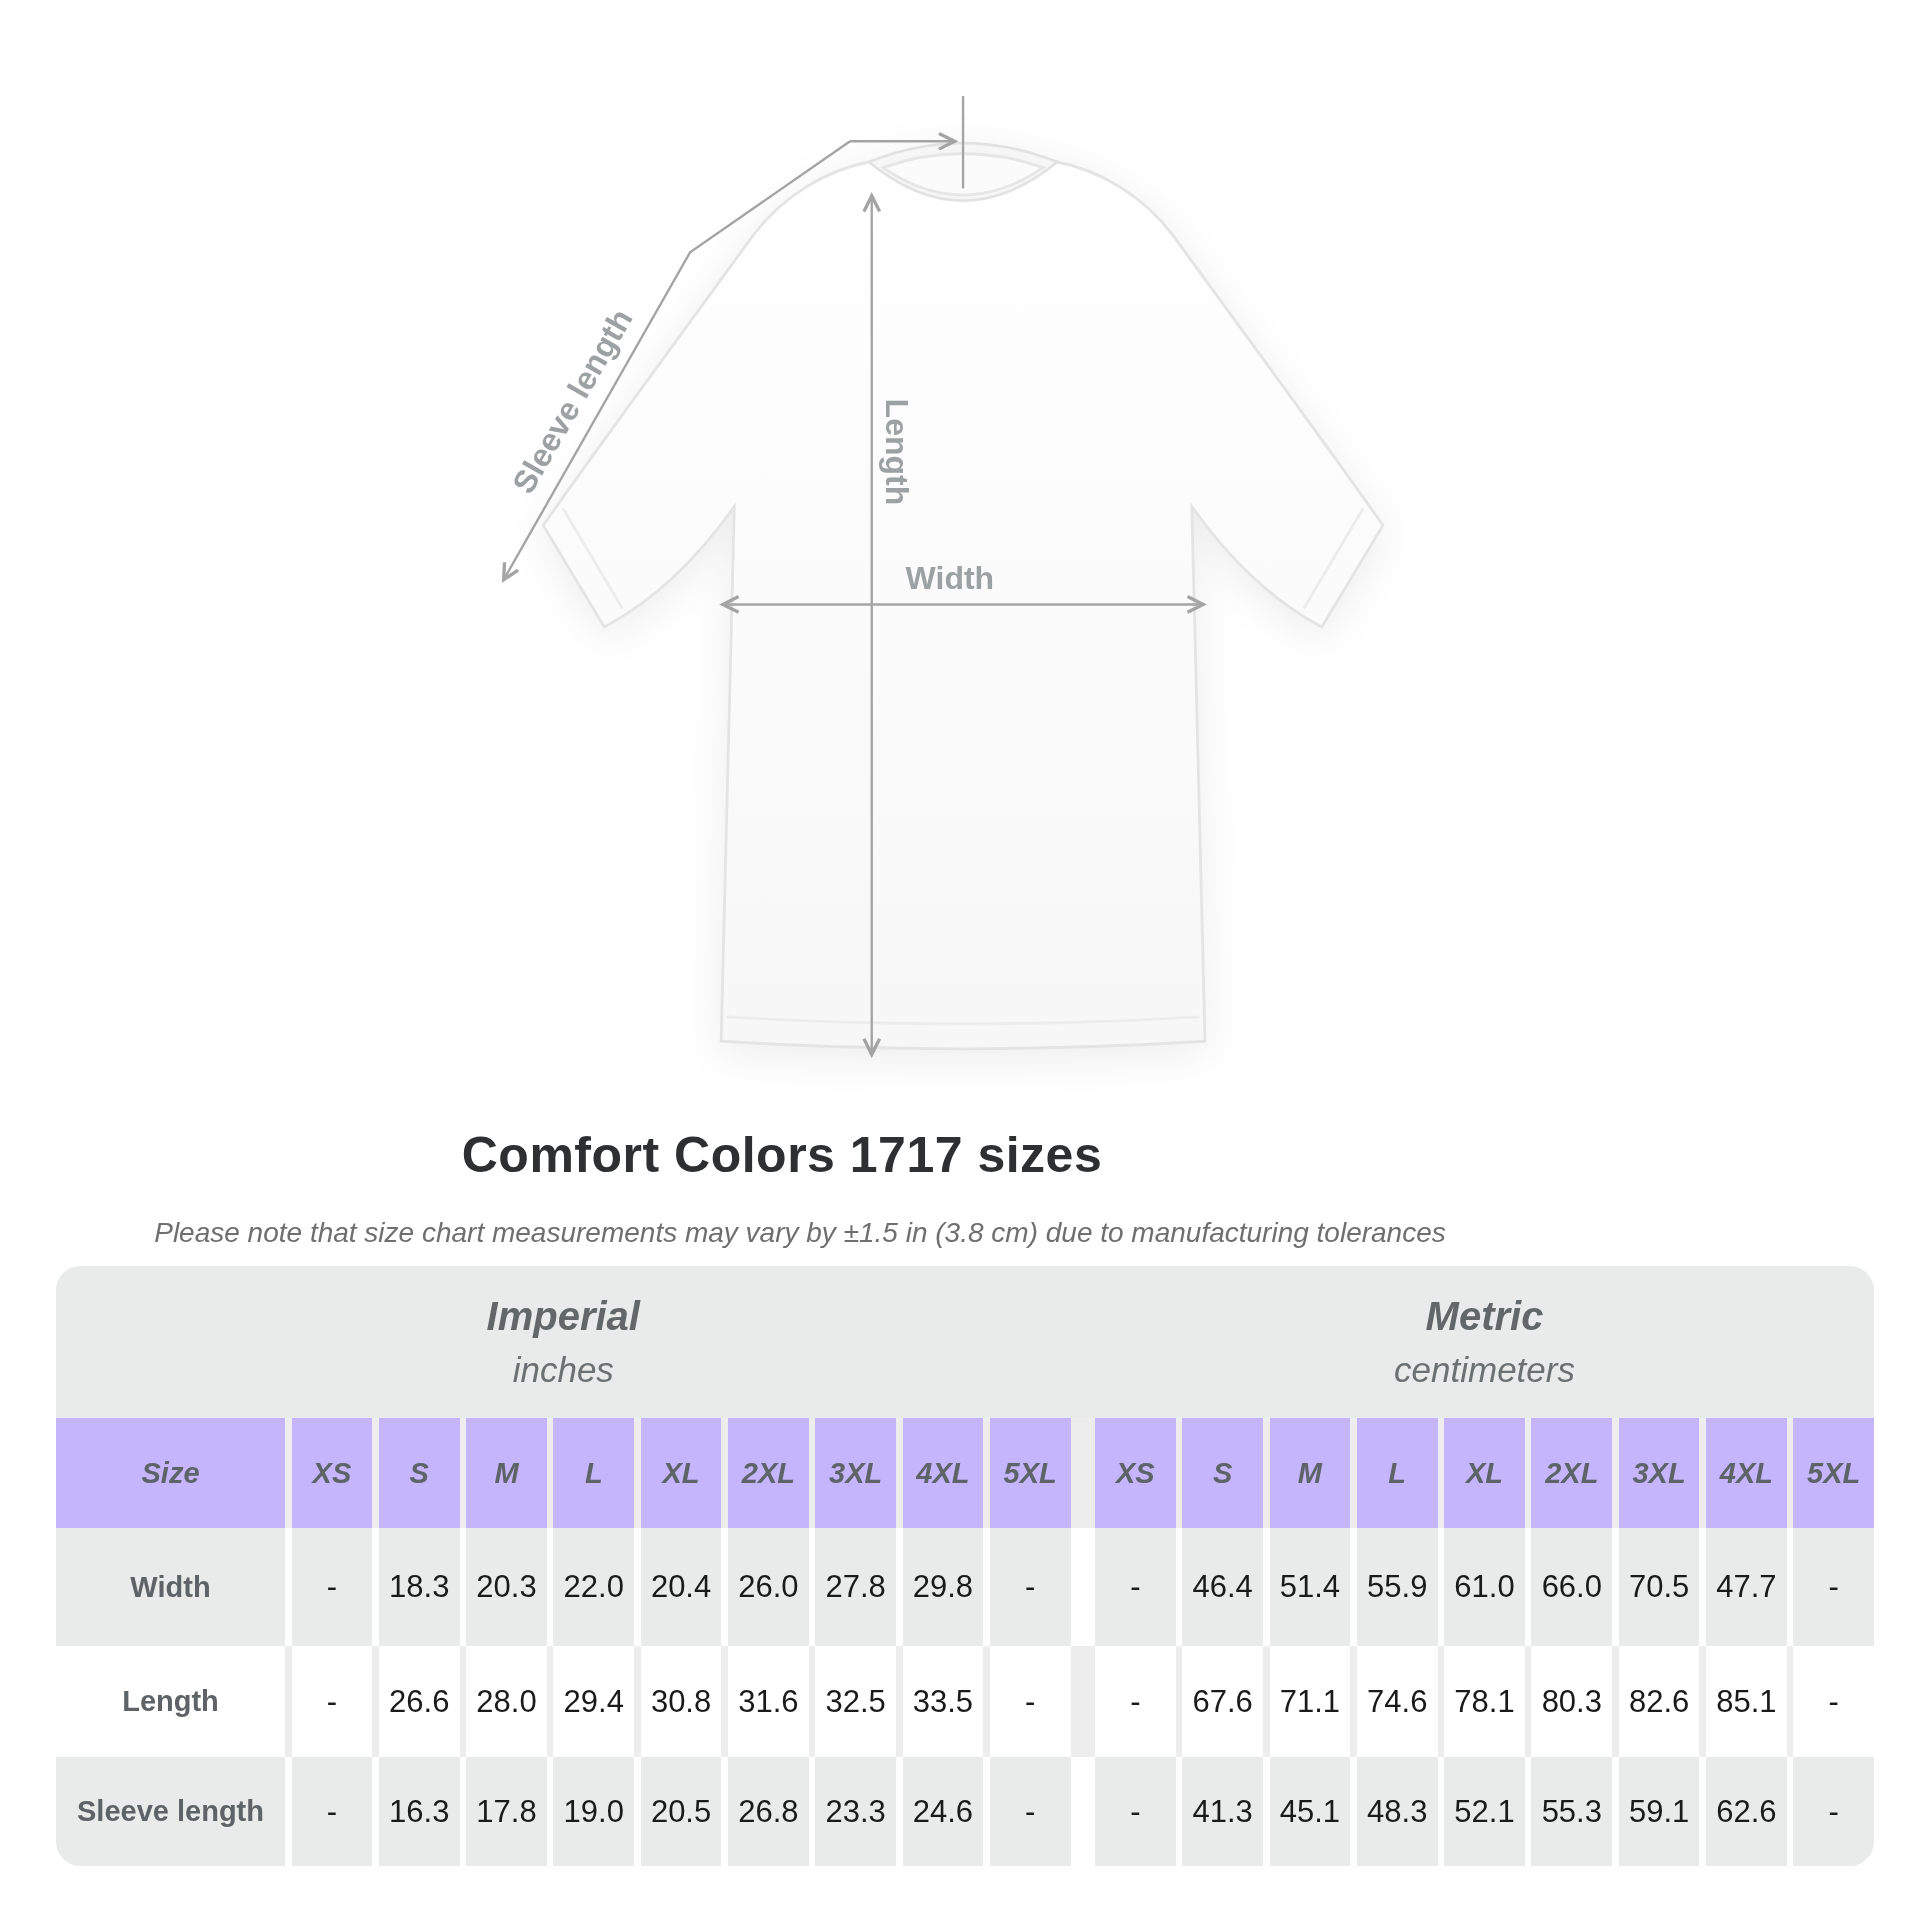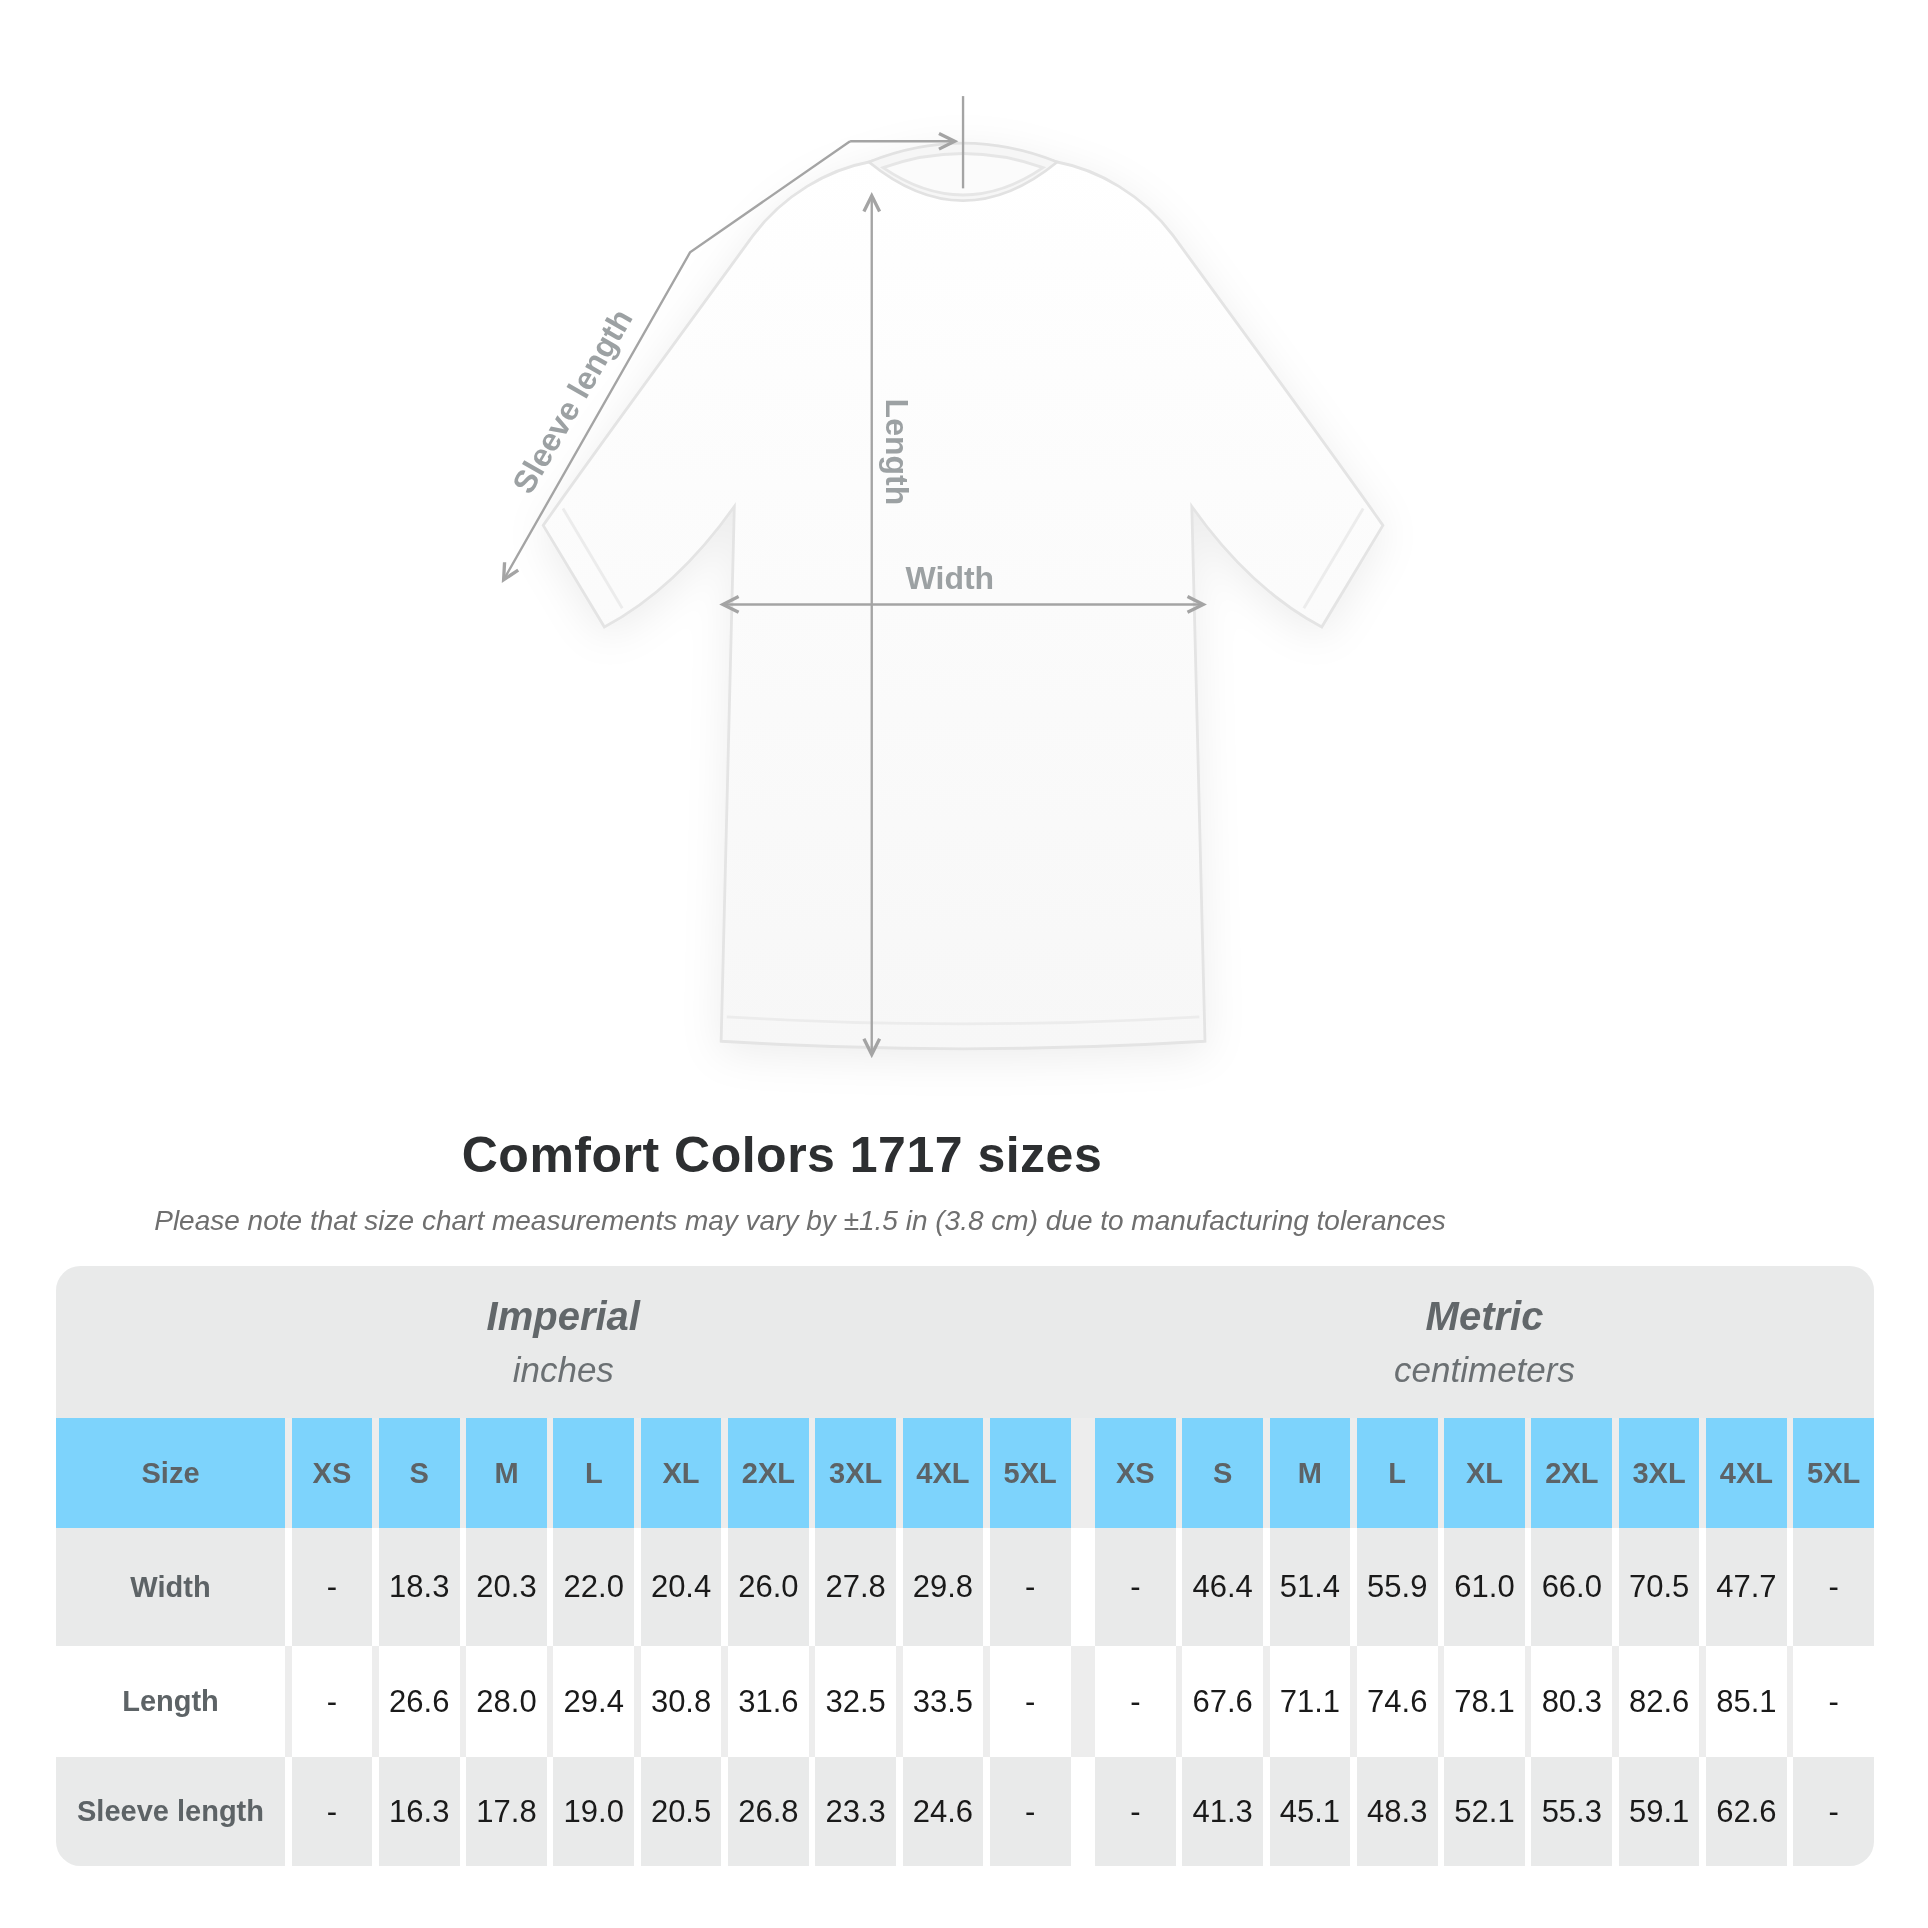--- a/index.html
+++ b/index.html
@@ -11,21 +11,21 @@
 
   
   .diagram{position:absolute;left:0;top:0;width:1928px;height:1111px;}
 
   
   .heading{position:absolute;left:0;top:1126px;width:1564px;text-align:center;}
   .heading .title{
     font-size:50px;font-weight:700;color:#2d2f31;letter-spacing:0.5px;
   }
   .heading .subtitle{
-    margin-top:21px;font-size:28px;font-style:italic;color:#6f6f6f;padding-left:36px;
+    margin-top:33px;font-size:28px;font-style:italic;color:#6f6f6f;padding-left:36px;
   }
 
   
   .table-wrap{
     position:absolute;left:56px;top:1266px;width:1818px;
     border-radius:24.5px;overflow:hidden;
   }
   .trow{
     display:grid;
     grid-template-columns:229px repeat(9,1fr) 11.3px repeat(9,1fr);
@@ -33,21 +33,21 @@
   }
   .band{height:152px;background:#e9eaea;}
   .band-cell{
     display:flex;flex-direction:column;align-items:center;justify-content:center;
     gap:11.3px;
   }
   .band-title{font-size:40px;font-weight:700;font-style:italic;color:#62676a;text-align:center;}
   .band-sub{font-size:35px;font-style:italic;color:#6b7073;}
   .cell{display:flex;align-items:center;justify-content:center;}
   .r-size{height:110px;background:#ededed;}
-  .r-size .cell{background:#7dd3fc;}
+  .r-size .cell{background:#c4b5fd;font-style:italic;}
   .r-gray{background:#ffffff;}
   .r-gray .cell{background:#e9eaea;}
   .r-white{background:#ededed;}
   .r-white .cell{background:#ffffff;}
   .h117{height:110px}.h125{height:118px}.h118{height:111px}.h116{height:109px}
   .sp{background:transparent;}
   .lab{font-size:29px;font-weight:700;color:#5d6366;}
   .val{font-size:31px;font-weight:400;color:#1a1a1a;}
 </style>
 </head>

